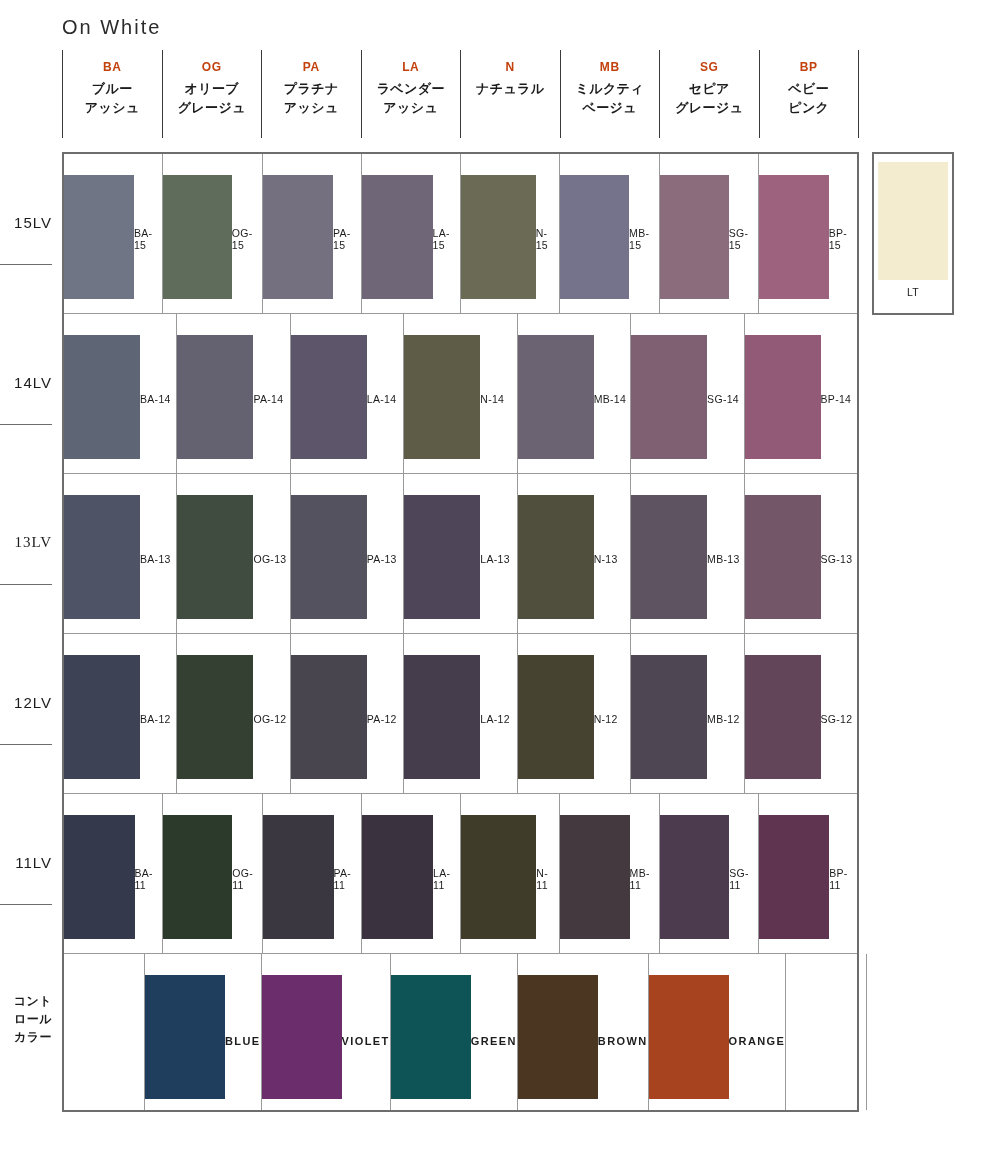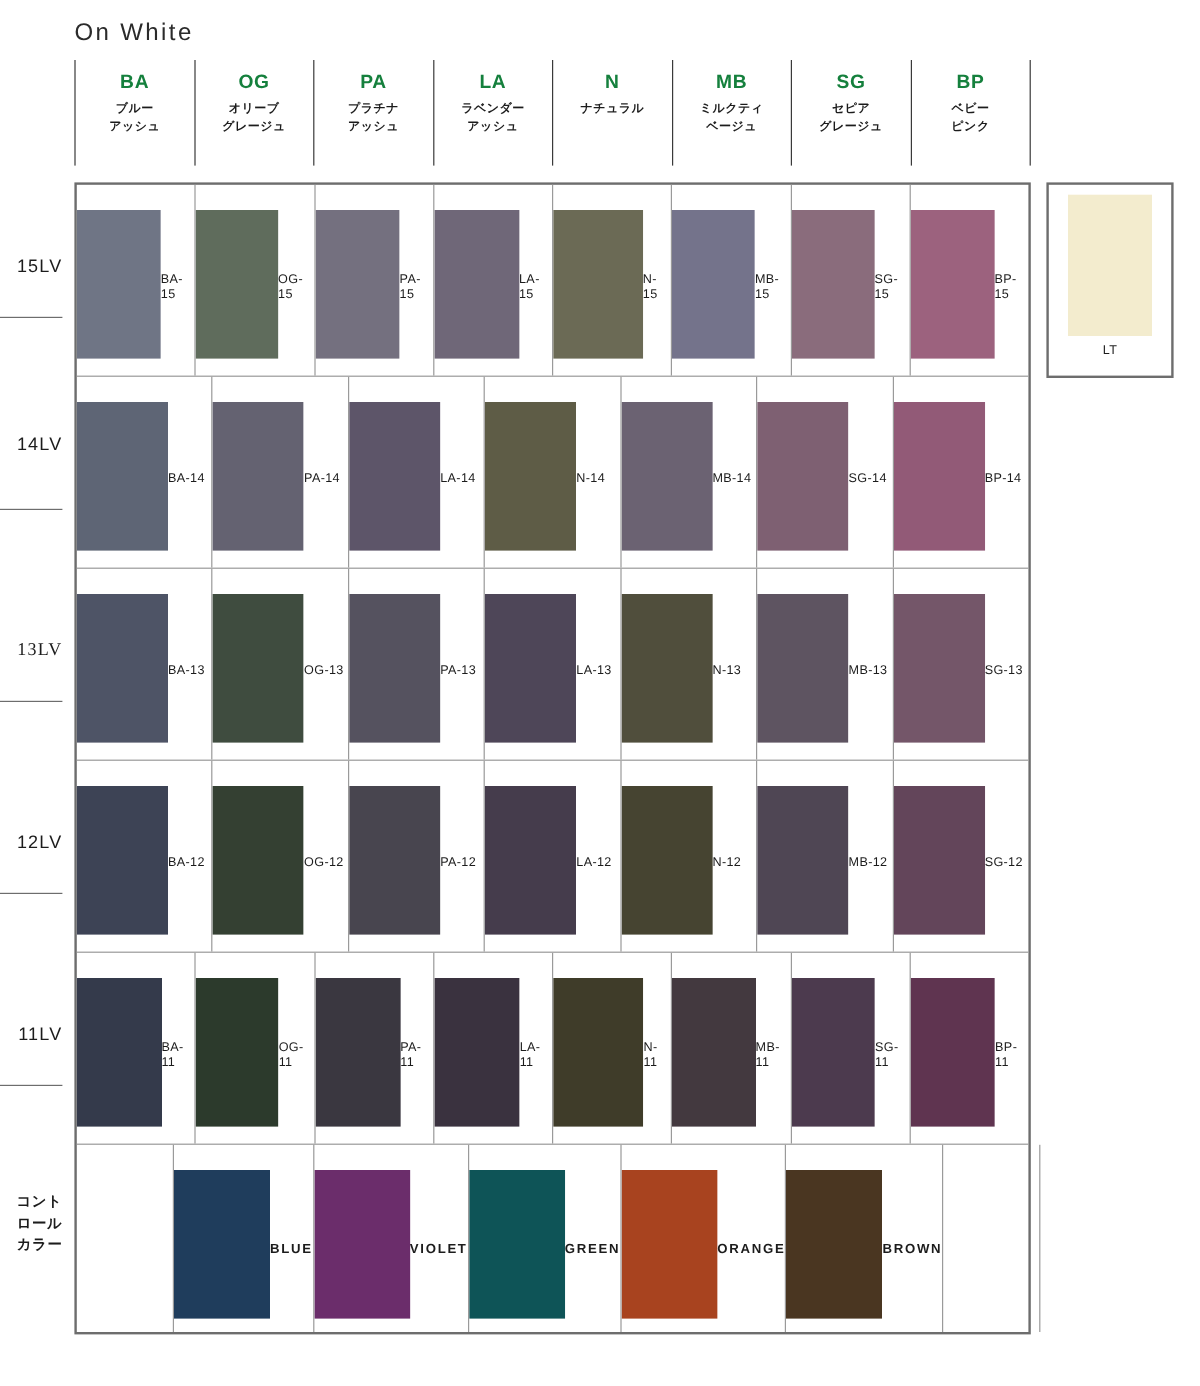--- a/index.html
+++ b/index.html
@@ -36,29 +36,29 @@
     text-align:center;
     border-left:1px solid #3a3a3a;
     display:flex;flex-direction:column;
     align-items:center;
     justify-content:flex-start;
     padding-top:11px;
     box-sizing:border-box;
   }
   .col-head:last-child{border-right:1px solid #3a3a3a;}
   .col-code{
-    font-size:16px;
+    font-size:12px;
     font-weight:700;
     letter-spacing:.6px;
     line-height:1;
-    color:#15803d;
+    color:#c2410c;
   }
   .col-jp{
     margin-top:7px;
-    font-size:10px;
+    font-size:13px;
     line-height:1.45;
     letter-spacing:.4px;
     color:#1c1c1c;
     font-weight:700;
     white-space:pre-line;
   }
 
   
   .lv-label{
     position:absolute;
@@ -150,21 +150,21 @@
     letter-spacing:1.4px;
     font-weight:700;
   }
   .control-row .cell.empty .swatch{visibility:hidden;}
   .control-row .cell.empty .sw-label{visibility:hidden;}
 
   
   #lt-box{
     position:absolute;
     left:872px; top:152px;
-    width:106px; height:163px;
+    width:82px; height:163px;
     border:2px solid #6d6d6d;
     box-sizing:border-box;
     display:flex;
     flex-direction:column;
     align-items:center;
     justify-content:flex-start;
     padding-top:8px;
     background:#fff;
   }
   #lt-box .swatch{width:70px;height:118px;}
@@ -468,29 +468,29 @@
         <div class="sw-label">VIOLET</div>
       </div>
       <div class="cell">
         <div class="swatch">
           <div class="fibers" style="background-color: rgb(14, 84, 87);"></div>
         </div>
         <div class="sw-label">GREEN</div>
       </div>
       <div class="cell">
         <div class="swatch">
+          <div class="fibers" style="background-color: rgb(74, 54, 33);"></div>
+        </div>
+        <div class="sw-label">BROWN</div>
+      </div>
+      <div class="cell">
+        <div class="swatch">
           <div class="fibers" style="background-color: rgb(168, 67, 31);"></div>
         </div>
         <div class="sw-label">ORANGE</div>
-      </div>
-      <div class="cell">
-        <div class="swatch">
-          <div class="fibers" style="background-color: rgb(74, 54, 33);"></div>
-        </div>
-        <div class="sw-label">BROWN</div>
       </div>
       <div class="cell empty">
         <div class="swatch"></div>
         <div class="sw-label"></div>
       </div>
       <div class="cell empty">
         <div class="swatch"></div>
         <div class="sw-label"></div>
       </div>
     </div>
@@ -498,21 +498,21 @@
 
 <div id="lt-box">
   <div class="swatch">
     <div class="fibers" style="background-color: rgb(243, 236, 206);"></div>
   </div>
   <div class="sw-label">LT</div>
 </div>
 
 <div class="lv-label" style="top: 214px;">15LV</div>
 <div class="lv-rule" style="top: 264px;"></div>
-<div class="lv-label" style="top: 362px;">14LV</div>
+<div class="lv-label" style="top: 374px;">14LV</div>
 <div class="lv-rule" style="top: 424px;"></div>
 <div class="lv-label" style="top: 534px; font-family: Liberation Serif, serif;">13LV</div>
 <div class="lv-rule" style="top: 584px;"></div>
 <div class="lv-label" style="top: 694px;">12LV</div>
 <div class="lv-rule" style="top: 744px;"></div>
 <div class="lv-label" style="top: 854px;">11LV</div>
 <div class="lv-rule" style="top: 904px;"></div>
 <div class="lv-label control" style="top: 992px;">コント
 ロール
 カラー</div>

